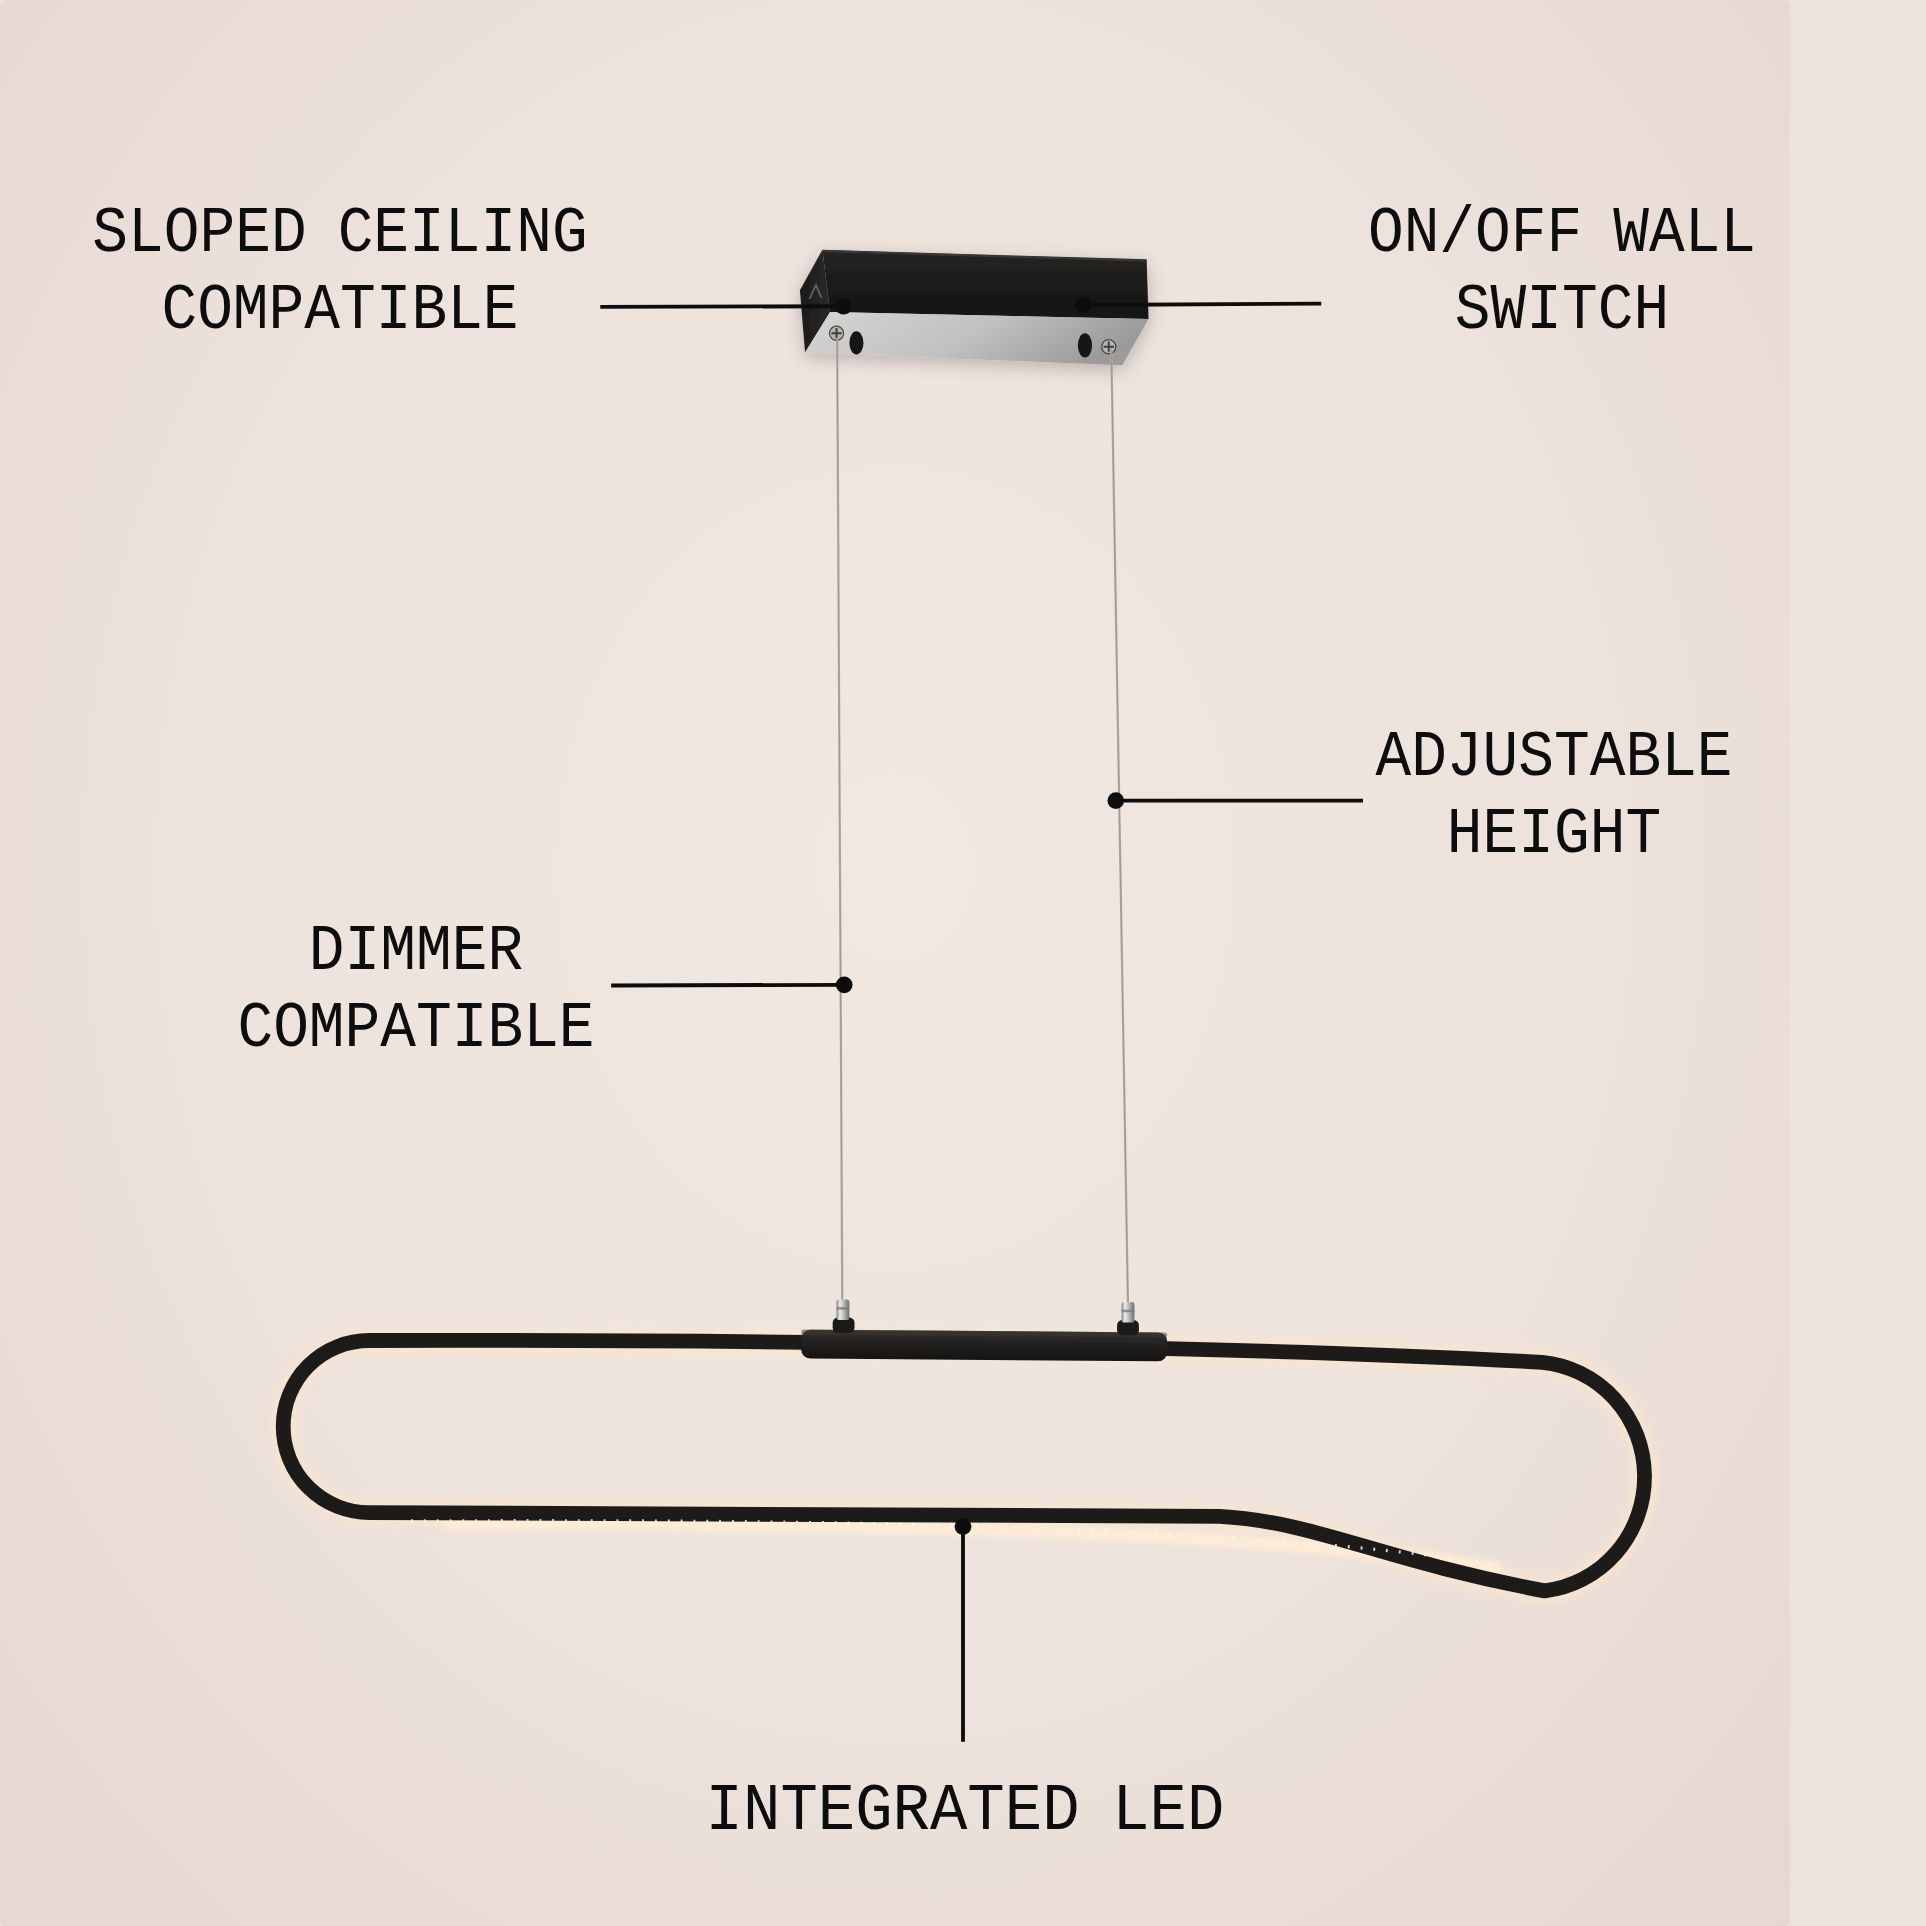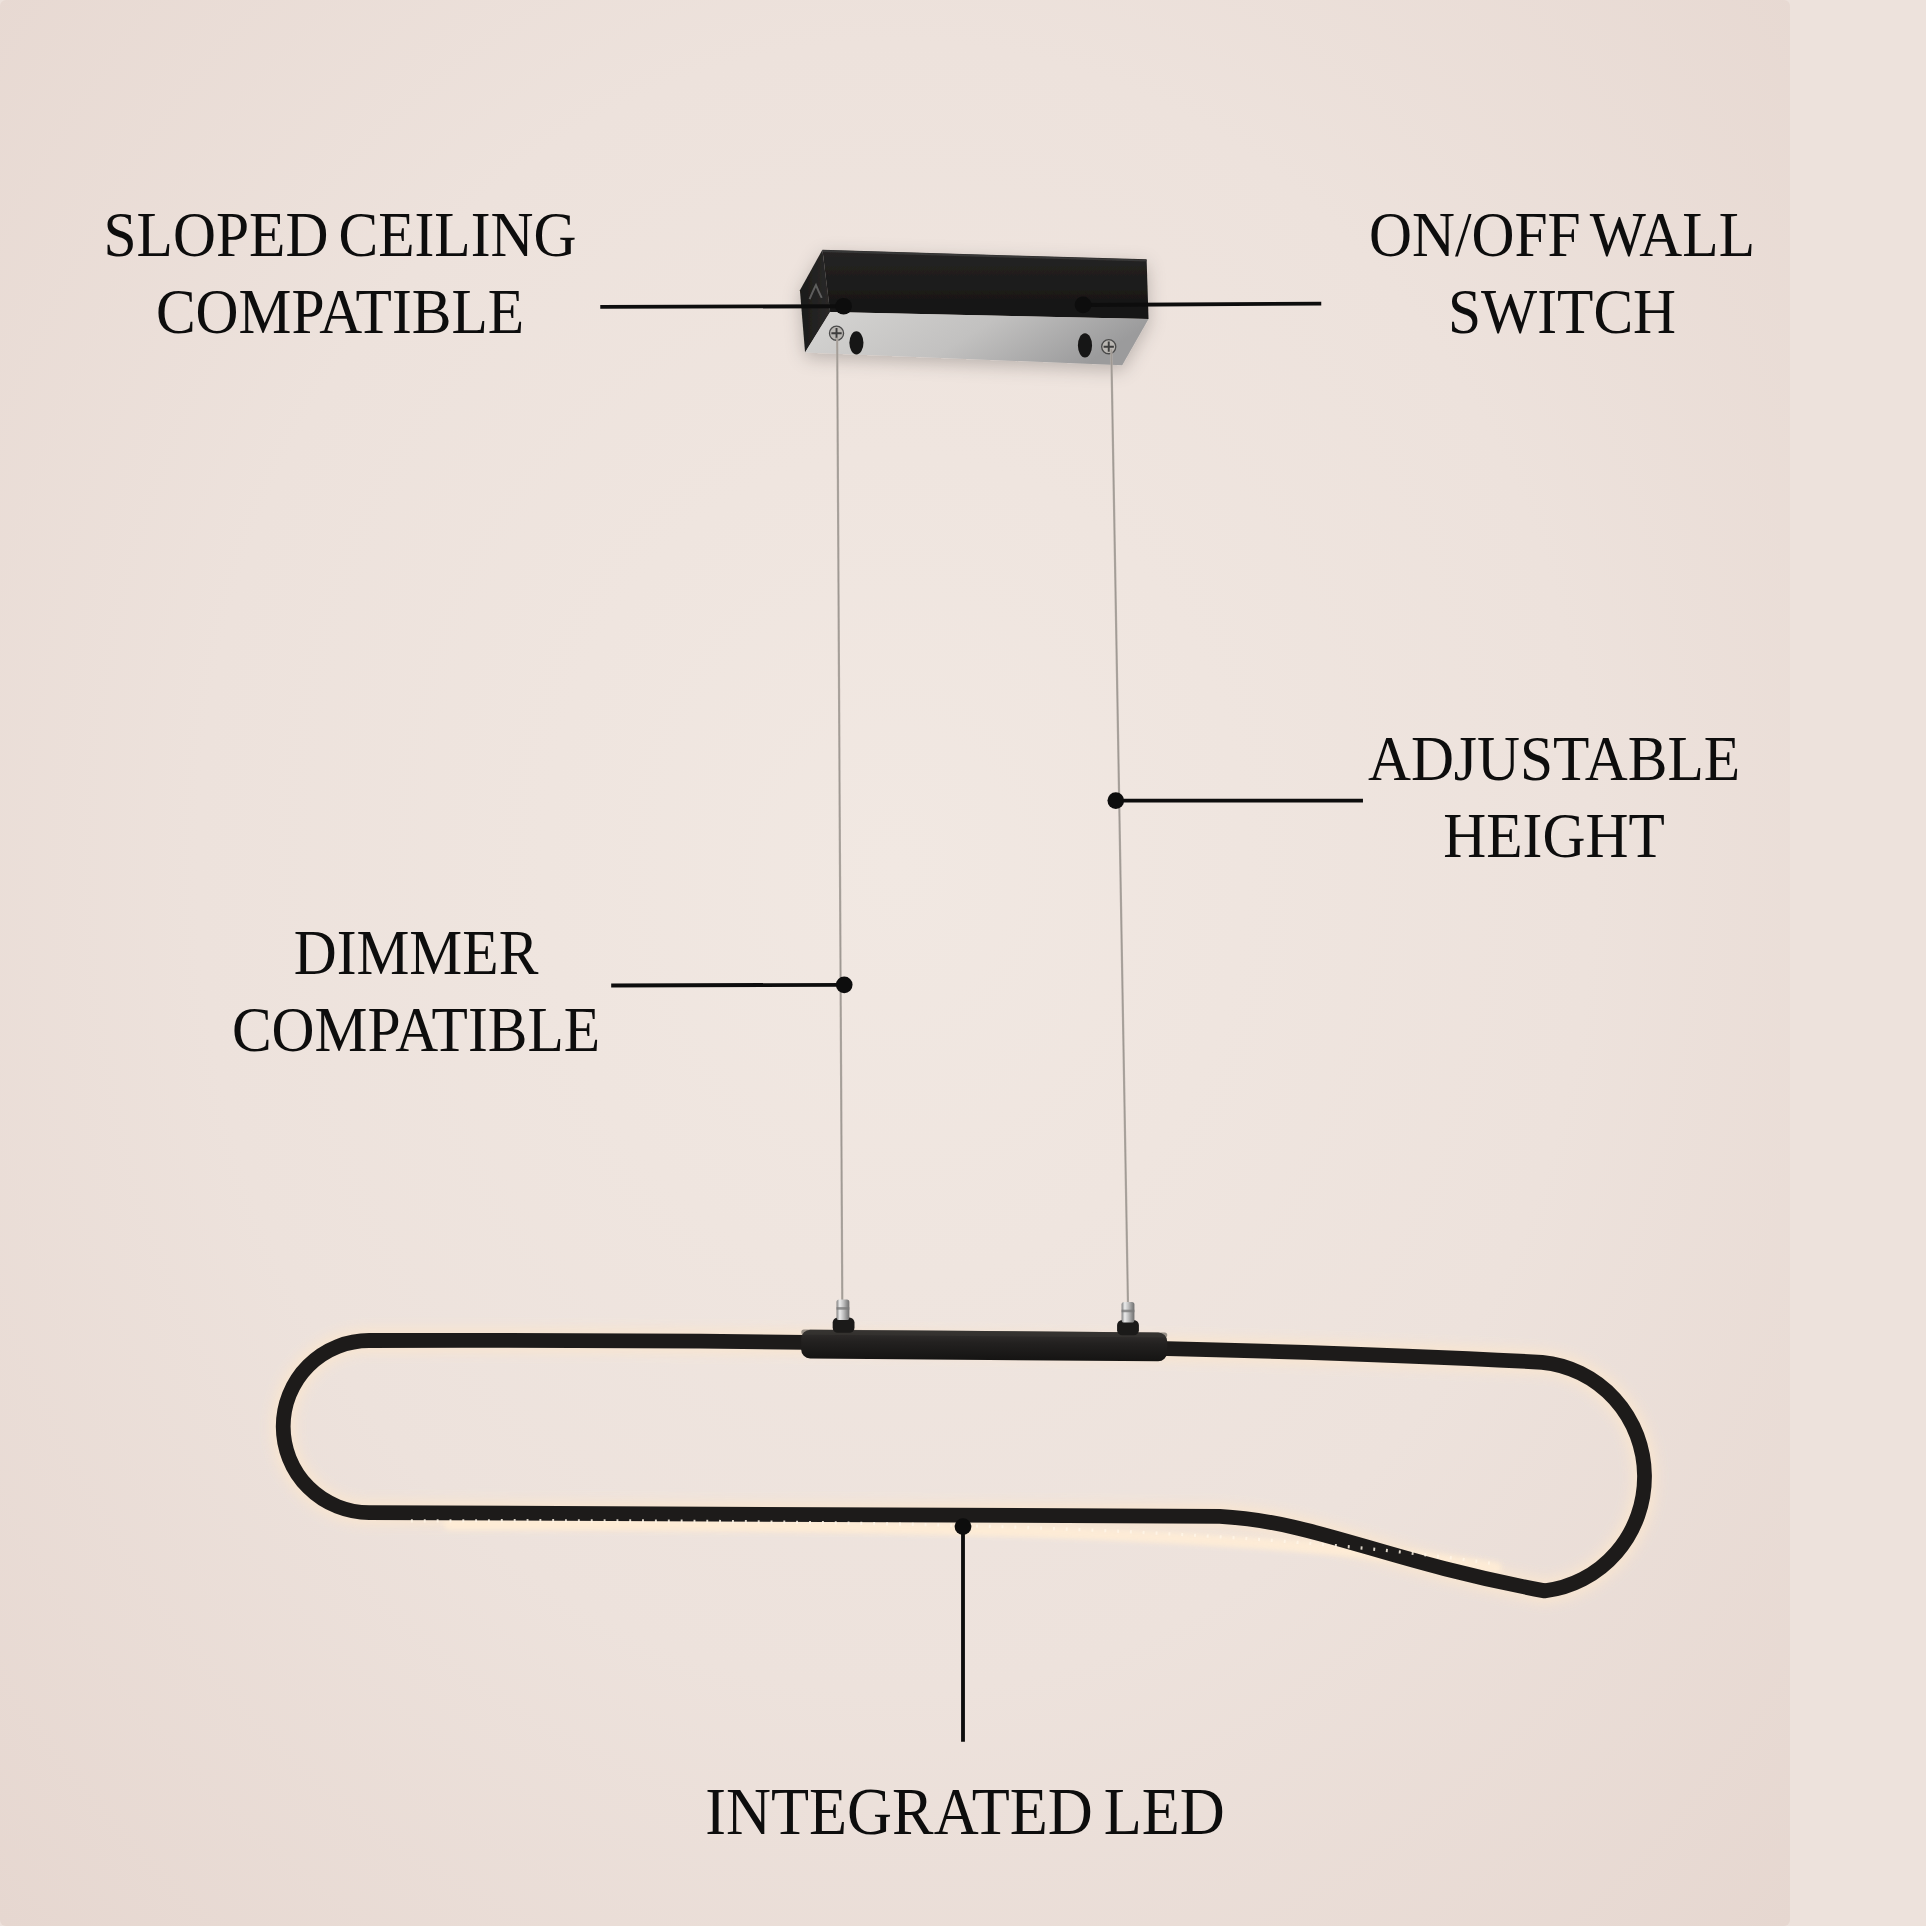--- a/index.html
+++ b/index.html
@@ -1,21 +1,21 @@
 <!DOCTYPE html>
 <html style="font-size:10.3px"><head>
 <meta charset="utf-8">
 <style>
   html,body{margin:0;padding:0;background:#ede2dc;}
   #canvas{
     position:relative;
     width:1790px;height:1926px;
     overflow:hidden;
     background:radial-gradient(ellipse at 50% 45%, #f1e8e2 0%, #ede2dc 55%, #e6d7d0 100%);
-    font-family:Liberation Serif, serif;
+    font-family:Liberation Mono, monospace;
     border-radius:6px;
   }
   #scene{position:absolute;left:0;top:0;}
   .label{
     position:absolute;
     transform:translateX(-50%) scaleX(0.93);
     transform-origin:center top;
     text-align:center;
     font-size:64px;
     line-height:77px;

